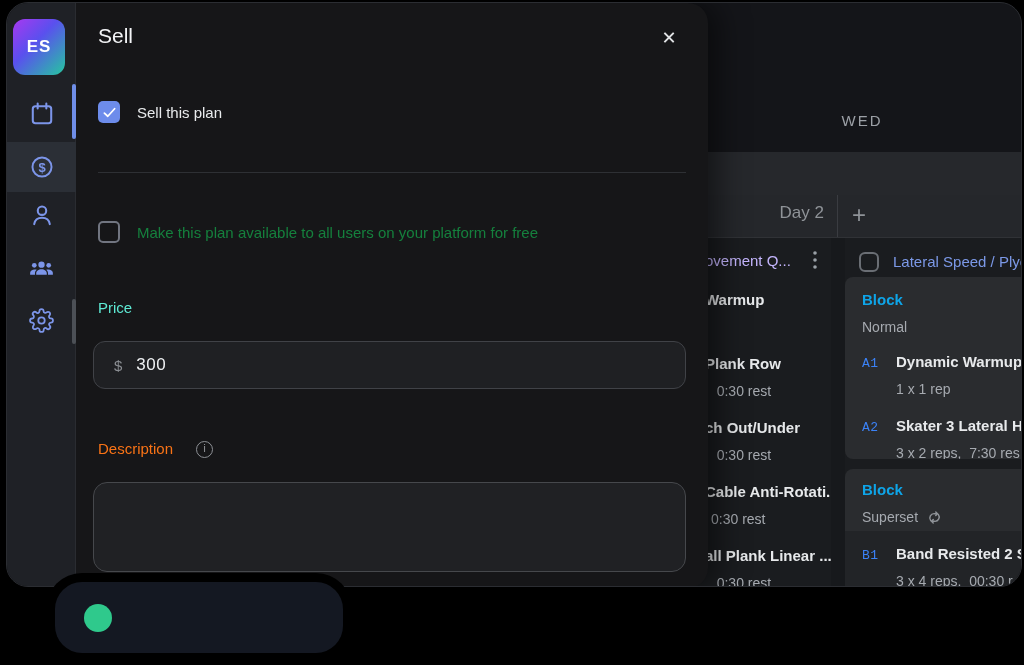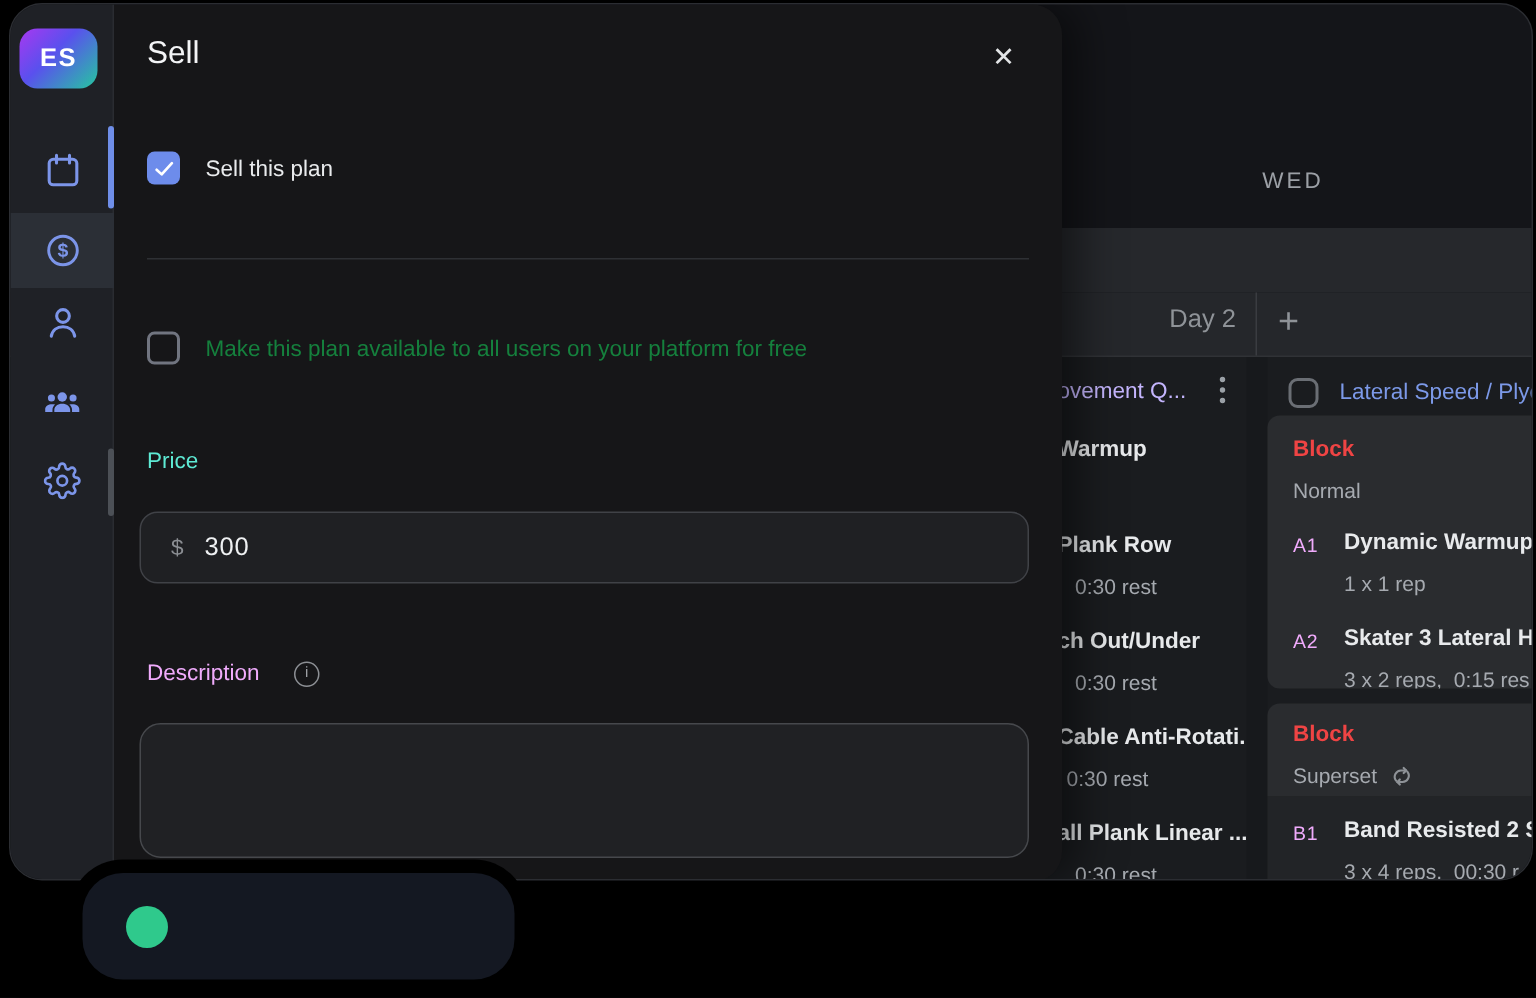--- a/index.html
+++ b/index.html
@@ -38,34 +38,34 @@
 
   
   .plan-checkbox { left:852px; top:249px; width:20px; height:20px; border:2px solid #6a6e74;
                    border-radius:6px; background:transparent; }
   .rtitle { left:886px; top:250px; width:140px; font-size:15px; font-weight:500;
             color:#7c99e8; white-space:nowrap; overflow:visible; }
   .card   { left:838px; width:178px; background:#2a2c2f; border-radius:8px 0 0 8px;
             overflow:hidden; }
   .card-dark { background:#222427; border-radius:0; }
   .blk-label { position:absolute; left:17px; font-size:15px; font-weight:600;
-               color:#ef4444; line-height:20px; }
+               color:#0ea5e9; line-height:20px; }
   .blk-mode  { position:absolute; left:17px; font-size:14px; color:#a6aab0;
                line-height:20px; display:flex; align-items:center; gap:8px; }
   .ex-code { position:absolute; left:17px; font-size:13px; font-weight:500;
-             color:#f0abfc; line-height:20px; letter-spacing:.5px; }
+             color:#3b82f6; line-height:20px; letter-spacing:.5px;font-family:Liberation Mono, monospace; }
   .ex-name { position:absolute; left:51px; font-size:15px; font-weight:600;
              color:#e8eaec; line-height:20px; white-space:pre; }
   .ex-detail { position:absolute; left:51px; font-size:14px; color:#a6aab0;
                line-height:20px; white-space:pre; }
 
   
   #sidebar { left:0; top:0; width:69px; height:585px; background:#1f2126;
              border-right:1px solid #2a2c31; z-index:4; }
-  .logo { left:6px; top:16px; width:52px; height:40px; border-radius:12px;
+  .logo { left:6px; top:16px; width:52px; height:56px; border-radius:12px;
           background:linear-gradient(135deg,#a838f0 0%,#5a50ee 42%,#25c79f 100%);
           display:flex; align-items:center; justify-content:center;
           color:#fff; font-size:17px; font-weight:600; letter-spacing:1px;text-align:center; }
   .nav-item { left:0; width:69px; height:50px; display:flex; align-items:center;
               justify-content:center; }
   .nav-item.active { background:#2b2f36; }
   .nav-indicator { left:65px; top:81px; width:3.5px; height:55px; border-radius:2px;
                    background:#6f8ee8; }
   .scroll-thumb  { left:65px; top:296px; width:3.5px; height:45px; border-radius:2px;
                    background:#4c5056; }
@@ -83,21 +83,21 @@
   .cb-empty { left:22px; top:218px; border:2px solid #717580; background:transparent; }
   .cb-label1 { left:61px; top:101px; font-size:15px; color:#e9ebed; }
   .cb-label2 { left:61px; top:221px; font-size:15px; color:#15803d; }
   .modal-divider { left:22px; top:169px; width:588px; height:1px; background:#2e3034; }
   .price-label { left:22px; top:296px; font-size:15px; color:#5eead4; }
   .price-input { left:17px; top:338px; width:593px; height:48px; border-radius:12px;
                  background:#1f2023; border:1px solid #404247; display:flex;
                  align-items:center; }
   .currency { margin-left:20px; font-size:15px; color:#8b8e93; }
   .price-value { margin-left:14px; font-size:17px; color:#eef0f2; letter-spacing:.5px; }
-  .desc-label { left:22px; top:437px; font-size:15px; color:#f0abfc; }
+  .desc-label { left:22px; top:437px; font-size:15px; color:#f97316; }
   .info-icon { left:120px; top:438px; width:17px; height:17px; border:1.5px solid #8d9095;
                border-radius:50%; color:#9da0a5; font-size:10px; text-align:center;
                line-height:14px; }
   .desc-box { left:17px; top:479px; width:593px; height:90px; border-radius:14px;
               background:#202124; border:1px solid #46484c; }
 
   
   #publish { left:55px; top:582px; width:288px; height:71px; border-radius:27px;
              background:#141822; box-shadow:0 0 0 9px #000; z-index:10;
              display:flex; align-items:center; cursor:pointer; }
@@ -153,21 +153,21 @@
     <div class="abs rtitle">Lateral Speed / Plyo</div>
 
     <div class="abs card" style="top:274px;height:182px">
       <div class="blk-label" style="top:13px">Block</div>
       <div class="blk-mode" style="top:40px">Normal</div>
       <div class="ex-code" style="top:77px">A1</div>
       <div class="ex-name" style="top:75px">Dynamic Warmup</div>
       <div class="ex-detail" style="top:102px">1 x 1 rep</div>
       <div class="ex-code" style="top:141px">A2</div>
       <div class="ex-name" style="top:139px">Skater 3 Lateral Hop</div>
-      <div class="ex-detail" style="top:166px">3 x 2 reps,  0:15 res</div>
+      <div class="ex-detail" style="top:166px">3 x 2 reps,  7:30 res</div>
     </div>
 
     <div class="abs card" style="top:466px;height:62px;border-radius:8px 0 0 0">
       <div class="blk-label" style="top:11px">Block</div>
       <div class="blk-mode" style="top:38px">
         <span>Superset</span>
         <svg width="17" height="17" viewBox="0 0 20 20" fill="none" stroke="#8e9297" stroke-width="1.7" stroke-linecap="round" stroke-linejoin="round">
           <path d="M5.5 13.5A5 5 0 0 1 10 5.5h3.5"></path>
             <path d="M11.5 3.5l2 2-2 2"></path>
           <path d="M14.5 6.5A5 5 0 0 1 10 14.5H6.5"></path>

